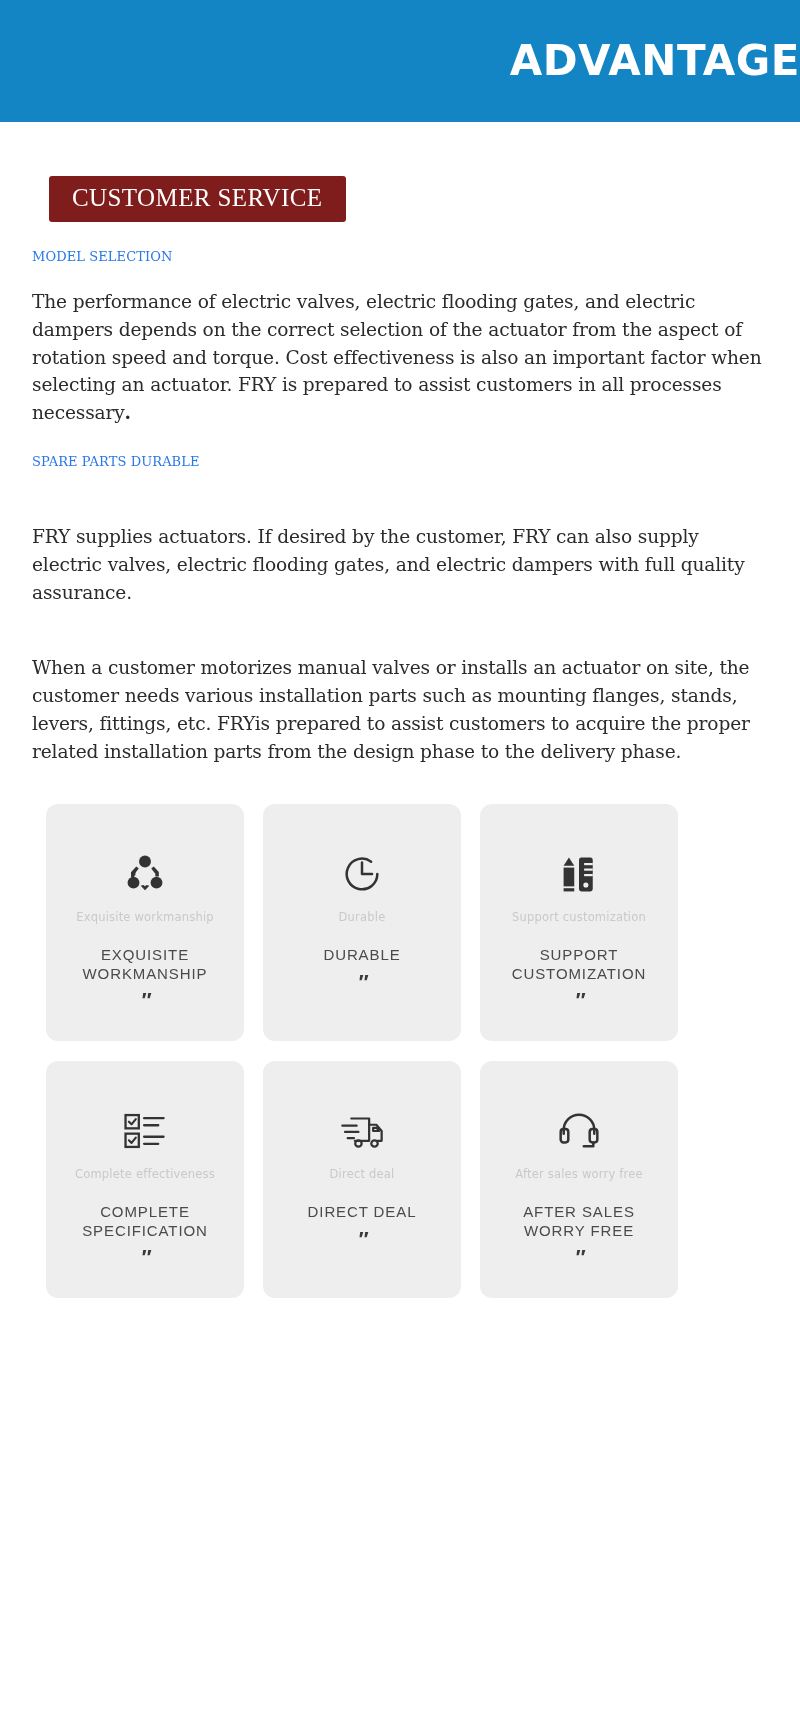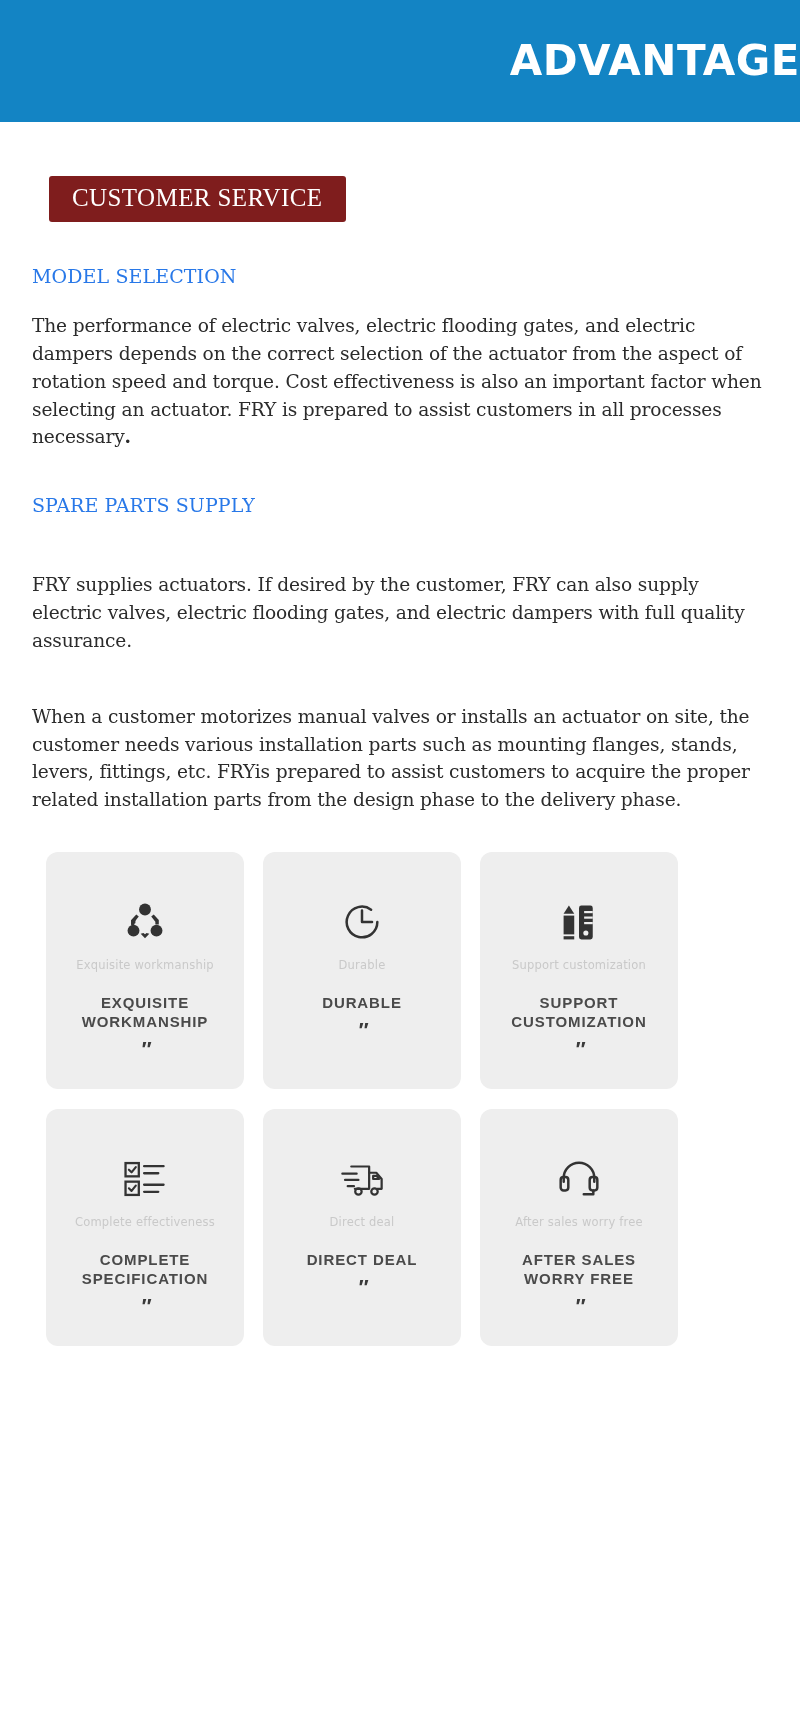--- a/index.html
+++ b/index.html
@@ -48,25 +48,24 @@
     padding: 9px 23px 11px 23px;
     border-radius: 3px;
     margin-left: 17px;
     line-height: 1.05;
   }
 
   
   .sec-head {
     color: #2878e8;
     font-family: "DejaVu Serif", serif;
-    font-size: 19px;
+    font-size: 13px;
     font-weight: 400;
     letter-spacing: 0.1px;
     line-height: 1.35;
-    margin-top: 16px;
   }
 
   
   .para {
     color: #2b2b2b;
     font-family: "DejaVu Serif", serif;
     font-size: 18.6px;
     line-height: 1.50;
     letter-spacing: -0.15px;
   }
@@ -109,21 +108,21 @@
     font-size: 11.5px;
     letter-spacing: 0.2px;
     text-align: center;
     line-height: 1.2;
   }
   .card-title {
     margin-top: 21px;
     color: #4a4a4a;
     font-family: "Liberation Sans", sans-serif;
     font-size: 15px;
-    font-weight: 700;
+    font-weight: 400;
     letter-spacing: 0.9px;
     text-align: center;
     line-height: 1.25;
     white-space: pre-line;
   }
   .card-quote {
     margin-top: 6px;
     color: #3a3a3a;
     font-family: "Liberation Sans", sans-serif;
     font-size: 21px;
@@ -148,21 +147,21 @@
   </div>
 
   <div class="gap-26"></div>
 
   <div class="sec-head">MODEL SELECTION</div>
   <div class="gap-22"></div>
   <p class="para"><span>The performance of electric valves, electric flooding gates, and electric dampers depends on the correct selection of the actuator from the aspect of rotation speed and torque. Cost effectiveness is also an important factor when selecting an actuator. FRY is prepared to assist customers in all processes necessary</span><b>.</b></p>
 
   <div class="gap-26"></div>
 
-  <div class="sec-head">SPARE PARTS SUPPLY</div>
+  <div class="sec-head">SPARE PARTS DURABLE</div>
   <div class="gap-22"></div>
 
   <div class="gap-26"></div>
 
   <div class="gap-4"></div>
   <p class="para">FRY supplies actuators. If desired by the customer, FRY can also supply electric valves, electric flooding gates, and electric dampers with full quality assurance.</p>
 
   <div class="gap-26"></div>
 
   <div class="gap-22"></div>

